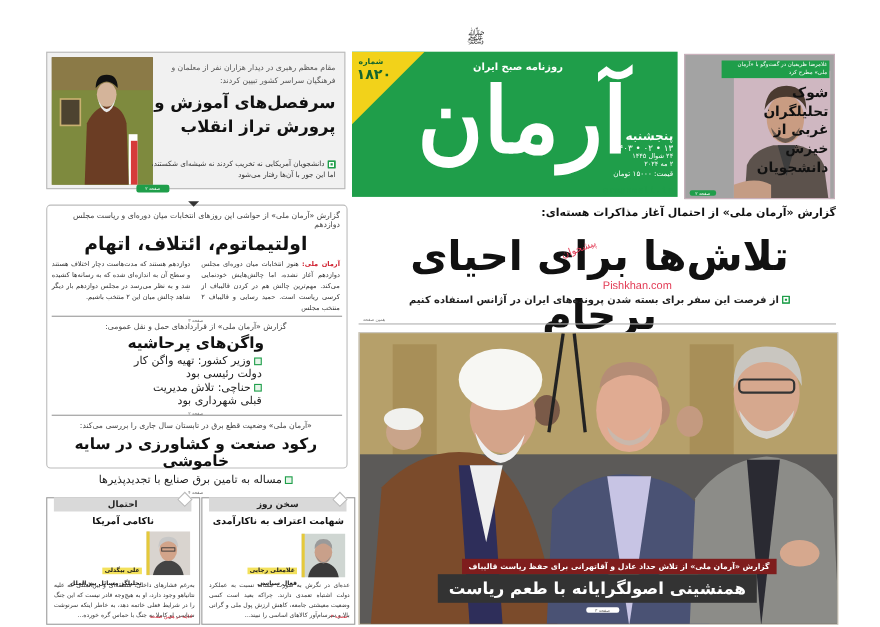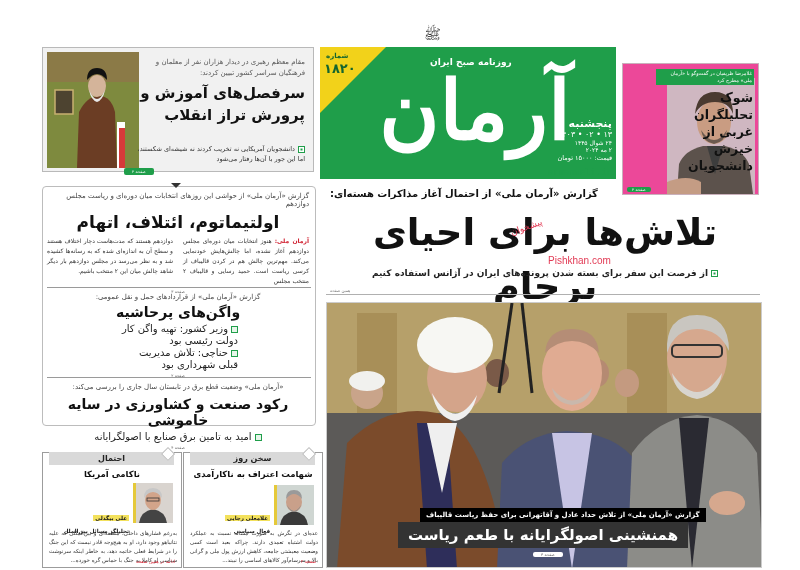--- a/index.html
+++ b/index.html
@@ -17,21 +17,21 @@
   #tagline { left: 110px; top: 10px; font-size: 9px; color: #ffffff; font-weight: bold; }
   #date-box { left: 222px; top: 70px; width: 70px; color: #ffffff; text-align: right; }
   #weekday { font-size: 11px; font-weight: bold; }
   #date-solar { font-size: 8px; font-weight: normal; }
   #date-lunar, #date-greg { font-size: 6px; }
   #price { font-size: 6.5px; margin-top: 1px; }
   #site { left: 548px; top: 168px; font-size: 8px; color: #1f9e4a; font-family: "DejaVu Sans Mono", monospace; letter-spacing: 0.5px; }
   #logo-swash { left: 424px; top: 26px; font-size: 14px; color: #333; }
 
   
-  #promo { left: 622px; top: 63px; width: 137px; height: 132px; background: #ec4899; overflow: hidden; border: 1px solid #c9b0bb; }
+  #promo { left: 622px; top: 49px; width: 137px; height: 132px; background: #a3a3a3; overflow: hidden; border: 1px solid #c9b0bb; }
   #promo-kicker { right: 4px; top: 5px; width: 98px; background: #1f9e4a; color: #fff; font-size: 5px; padding: 1px 2px; text-align: right; line-height: 7px; }
   #promo-title { right: 5px; top: 25px; width: 80px; font-size: 12.5px; font-weight: bold; color: #111; text-align: right; line-height: 17px; }
   #promo-photo { left: 44px; top: 14px; width: 88px; height: 116px; }
   #promo-tag { left: 4px; top: 123px; background: #1f9e4a; color: #fff; font-size: 4px; padding: 0 5px; border-radius: 2px; }
 
   
   #leader { left: 42px; top: 47px; width: 272px; height: 125px; border: 1px solid #b9b9b9; background: #f1f1f1; }
   #leader-photo { left: 4px; top: 4px; width: 92px; height: 116px; background: linear-gradient(180deg,#6e5a31 0%,#8b7a47 25%,#6b7c3a 45%,#8a8b49 100%); overflow: hidden; }
   #leader-kicker { right: 8px; top: 9px; width: 170px; font-size: 7px; color: #555; text-align: right; line-height: 11px; }
   #leader-title { right: 8px; top: 34px; width: 170px; font-size: 15px; font-weight: bold; color: #111; text-align: right; line-height: 22px; }
@@ -54,31 +54,31 @@
   .col-head { left: 6px; top: -1px; width: 125px; height: 13px; background: #d9d9d9; font-size: 8px; font-weight: bold; text-align: center; line-height: 13px; color: #222; }
   .col-head-notch { right: 8px; top: -4px; width: 10px; height: 10px; background: #fff; border: 1px solid #bbb; transform: rotate(45deg); }
   .col-title { font-size: 8.5px; font-weight: bold; text-align: center; color: #111; }
   .col-photo { width: 40px; height: 40px; }
   .col-author { background: #f3e15c; font-size: 5.5px; font-weight: bold; padding: 0 2px; }
   .col-role { font-size: 5.5px; font-weight: bold; }
   .col-body { font-size: 5.5px; color: #333; text-align: justify; line-height: 9px; }
   .col-more { font-size: 4.5px; color: #d02030; }
 
   
-  #main-kicker { left: 330px; top: 188px; width: 430px; font-size: 10px; font-weight: bold; text-align: left; color: #111; }
+  #main-kicker { left: 330px; top: 188px; width: 430px; font-size: 10px; font-weight: bold; text-align: right; color: #111; }
   #main-title { left: 330px; top: 206px; width: 430px; font-size: 37px; font-weight: bold; text-align: center; color: #111; letter-spacing: -1px; line-height: 54px; }
   #main-sub { left: 330px; top: 268px; width: 430px; font-size: 9px; font-weight: bold; text-align: center; color: #222; }
   #main-pg { left: 330px; top: 288px; font-size: 4px; color: #777; }
   #main-rule { left: 326px; top: 294px; width: 434px; height: 1px; background: #b0b0b0; }
   #watermark { left: 505px; top: 255px; font-size: 10px; color: #e23b55; font-family: "Liberation Sans", sans-serif; margin-left: 43px; }
   #watermark-fa { left: 510px; top: 222px; font-size: 9px; color: #e23b55; transform: rotate(-20deg); }
 
   
   #main-photo { left: 326px; top: 302px; width: 436px; height: 266px; overflow: hidden; background: #b8a26c; border: 1px solid #ccc; }
-  #photo-cap-kicker { left: 420px; top: 508px; height: 14px; padding: 0 6px; background: #000000; color: #fff; font-size: 7px; font-weight: bold; line-height: 14px; }
+  #photo-cap-kicker { left: 420px; top: 508px; height: 14px; padding: 0 6px; background: #7f1d1d; color: #fff; font-size: 7px; font-weight: bold; line-height: 14px; }
   #photo-cap-title { left: 398px; top: 522px; width: 290px; height: 26px; background: #333; color: #fff; font-size: 15px; font-weight: bold; text-align: center; line-height: 26px; }
   #photo-pg { left: 533px; top: 552px; background: #fff; color: #666; font-size: 4px; padding: 0 8px; border-radius: 2px; }
 </style>
 </head>
 <body>
 
 <div id="logo-swash" class="abs">ﷺ</div>
 <div id="masthead" class="abs rtl">
   <div id="issue-tri" class="abs"></div>
   <div id="issue-label" class="abs">شماره</div>
@@ -151,21 +151,21 @@
       <div class="bul"><span class="sq"></span><span>وزیر کشور: تهیه واگن کار دولت رئیسی بود</span></div>
       <div class="bul"><span class="sq"></span><span>حناچی: تلاش مدیریت قبلی شهرداری بود</span></div>
     </div>
     <div class="pg" style="margin-top:2px;">صفحه ۲</div>
   </div>
   <div class="abs rule" style="left:4px;top:190px;width:264px;"></div>
 
   <div class="abs" style="right:6px;top:196px;width:262px;">
     <div class="kicker" style="text-align:center;">«آرمان ملی» وضعیت قطع برق در تابستان سال جاری را بررسی می‌کند:</div>
     <div class="h-big" style="font-size:14px;text-align:center;margin-top:5px;">رکود صنعت و کشاورزی در سایه خاموشی</div>
-    <div class="bul" style="text-align:center;margin-top:3px;"><span class="sq"></span><span>امید به تامین برق صنایع با اصولگرایانه</span></div>
+    <div class="bul" style="text-align:center;margin-top:3px;"><span class="sq"></span><span>مساله به تامین برق صنایع با تجدیدپذیرها</span></div>
     <div class="pg" style="margin-top:2px;">صفحه ۴</div>
   </div>
 </div>
 
 <div class="abs col-box rtl" style="left:183px;">
   <div class="abs col-head">سخن روز</div>
   <div class="abs col-head-notch"></div>
   <div class="abs col-title" style="left:4px;top:16px;width:130px;">شهامت اعتراف به ناکارآمدی</div>
   <svg class="abs col-photo" style="right:8px;top:32px;" viewBox="0 0 40 40">
     <rect width="40" height="40" fill="#cfd6d2"></rect>

